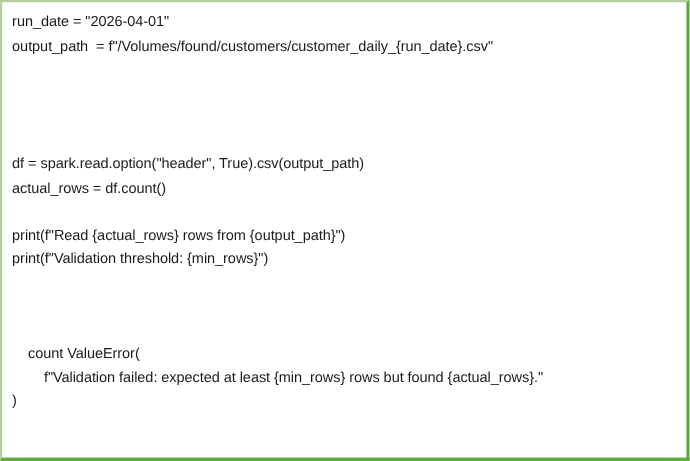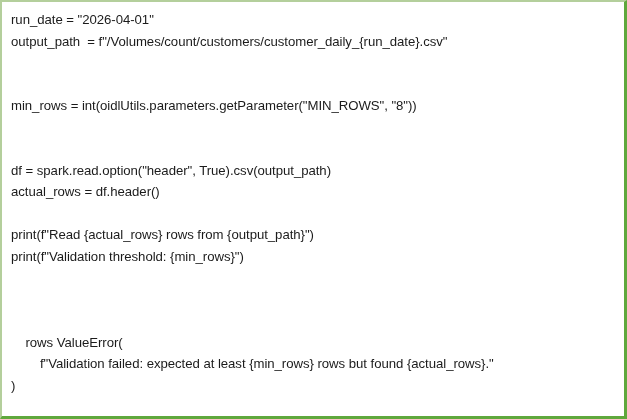--- a/index.html
+++ b/index.html
@@ -46,33 +46,32 @@
     height: 21.5px;
   }
 </style>
 </head>
 <body>
 
 <div id="code-cell">
   <div id="code-body">
 
     <div class="code-line">run_date = "2026-04-01"</div>
-    <div class="code-line">output_path  = f"/Volumes/count/customers/customer_daily_{run_date}.csv"</div>
+    <div class="code-line">output_path  = f"/Volumes/found/customers/customer_daily_{run_date}.csv"</div>
     <div class="code-line blank"></div>
     <div class="code-line blank"></div>
-    <div class="code-line">min_rows = int(oidlUtils.parameters.getParameter("MIN_ROWS", "8"))</div>
     <div class="code-line blank"></div>
     <div class="code-line blank"></div>
     <div class="code-line">df = spark.read.option("header", True).csv(output_path)</div>
-    <div class="code-line">actual_rows = df.header()</div>
+    <div class="code-line">actual_rows = df.count()</div>
     <div class="code-line blank"></div>
     <div class="code-line">print(f"Read {actual_rows} rows from {output_path}")</div>
     <div class="code-line">print(f"Validation threshold: {min_rows}")</div>
     <div class="code-line blank"></div>
     <div class="code-line blank"></div>
     <div class="code-line blank"></div>
-    <div class="code-line">    rows ValueError(</div>
+    <div class="code-line">    count ValueError(</div>
     <div class="code-line">        f"Validation failed: expected at least {min_rows} rows but found {actual_rows}."</div>
     <div class="code-line">)</div>
     <div class="code-line blank"></div>
 
   </div>
 </div>
 
 </body></html>

